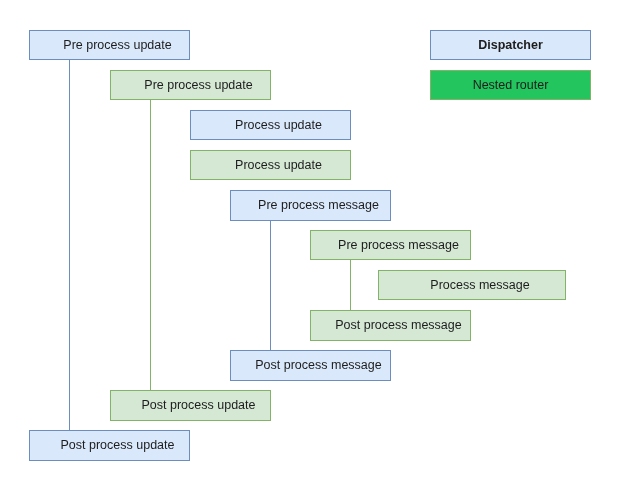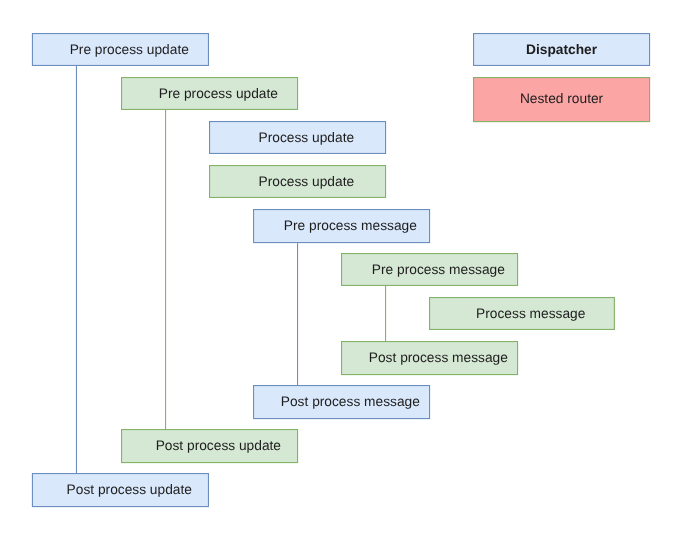--- a/index.html
+++ b/index.html
@@ -88,37 +88,37 @@
       </div>
       <div class="node nested" style="left: 190px; top: 150px; width: 161px; height: 30px;">
         <span>Process update</span>
       </div>
       <div class="node dispatcher" style="left: 230px; top: 190px; width: 161px; height: 31px;">
         <span>Pre process message</span>
       </div>
       <div class="node nested" style="left: 310px; top: 230px; width: 161px; height: 30px;">
         <span>Pre process message</span>
       </div>
-      <div class="node nested" style="left: 390px; top: 270px; width: 169px; height: 30px;">
+      <div class="node nested" style="left: 378px; top: 270px; width: 188px; height: 30px;">
         <span>Process message</span>
       </div>
       <div class="node nested" style="left: 310px; top: 310px; width: 161px; height: 31px;">
         <span>Post process message</span>
       </div>
       <div class="node dispatcher" style="left: 230px; top: 350px; width: 161px; height: 31px;">
         <span>Post process message</span>
       </div>
       <div class="node nested" style="left: 110px; top: 390px; width: 161px; height: 31px;">
         <span>Post process update</span>
       </div>
       <div class="node dispatcher" style="left: 29px; top: 430px; width: 161px; height: 31px;">
         <span>Post process update</span>
       </div>
     </div>
   <div id="legend-layer">
       <div class="legend-node dispatcher" style="left: 430px; top: 30px; width: 161px; height: 30px; background: rgb(218, 232, 252); border-color: rgb(108, 142, 191); font-weight: bold;">
         <span>Dispatcher</span>
       </div>
-      <div class="legend-node nested" style="left: 430px; top: 70px; width: 161px; height: 41px; background: #fca5a5; border-color: rgb(130, 179, 102);">
+      <div class="legend-node nested" style="left: 430px; top: 70px; width: 161px; height: 30px; background: #22c55e; border-color: rgb(130, 179, 102);">
         <span>Nested router</span>
       </div>
     </div>
 </div>
 
 </body></html>

